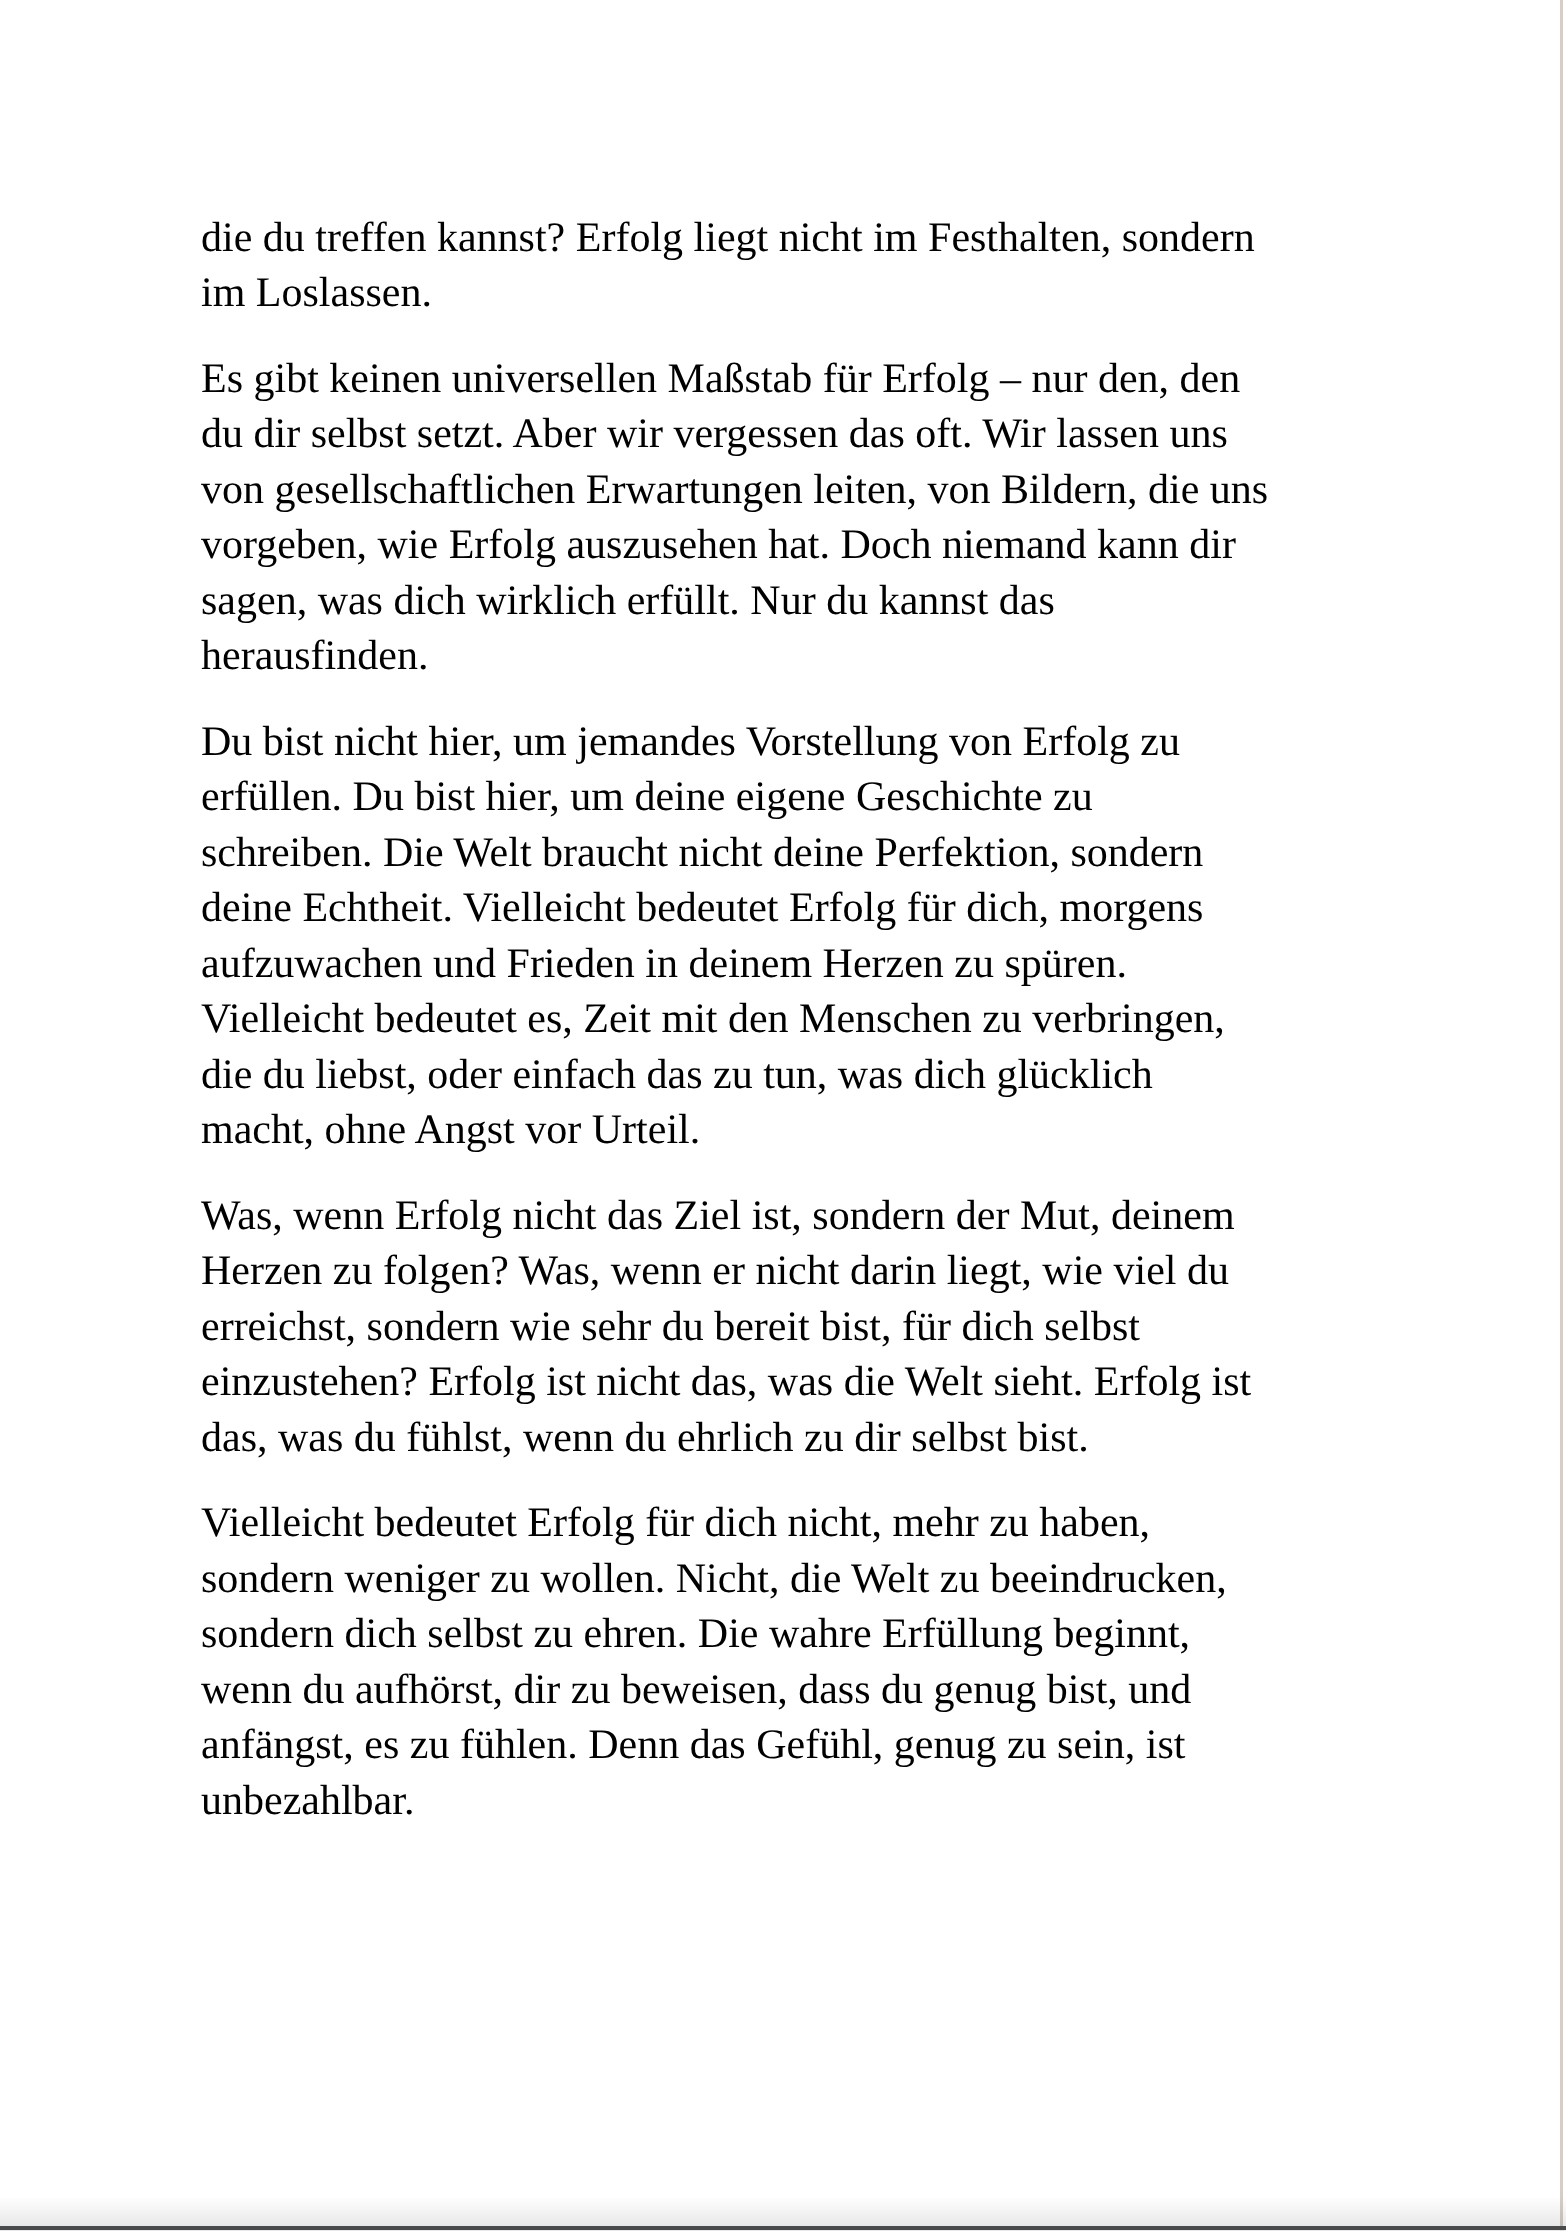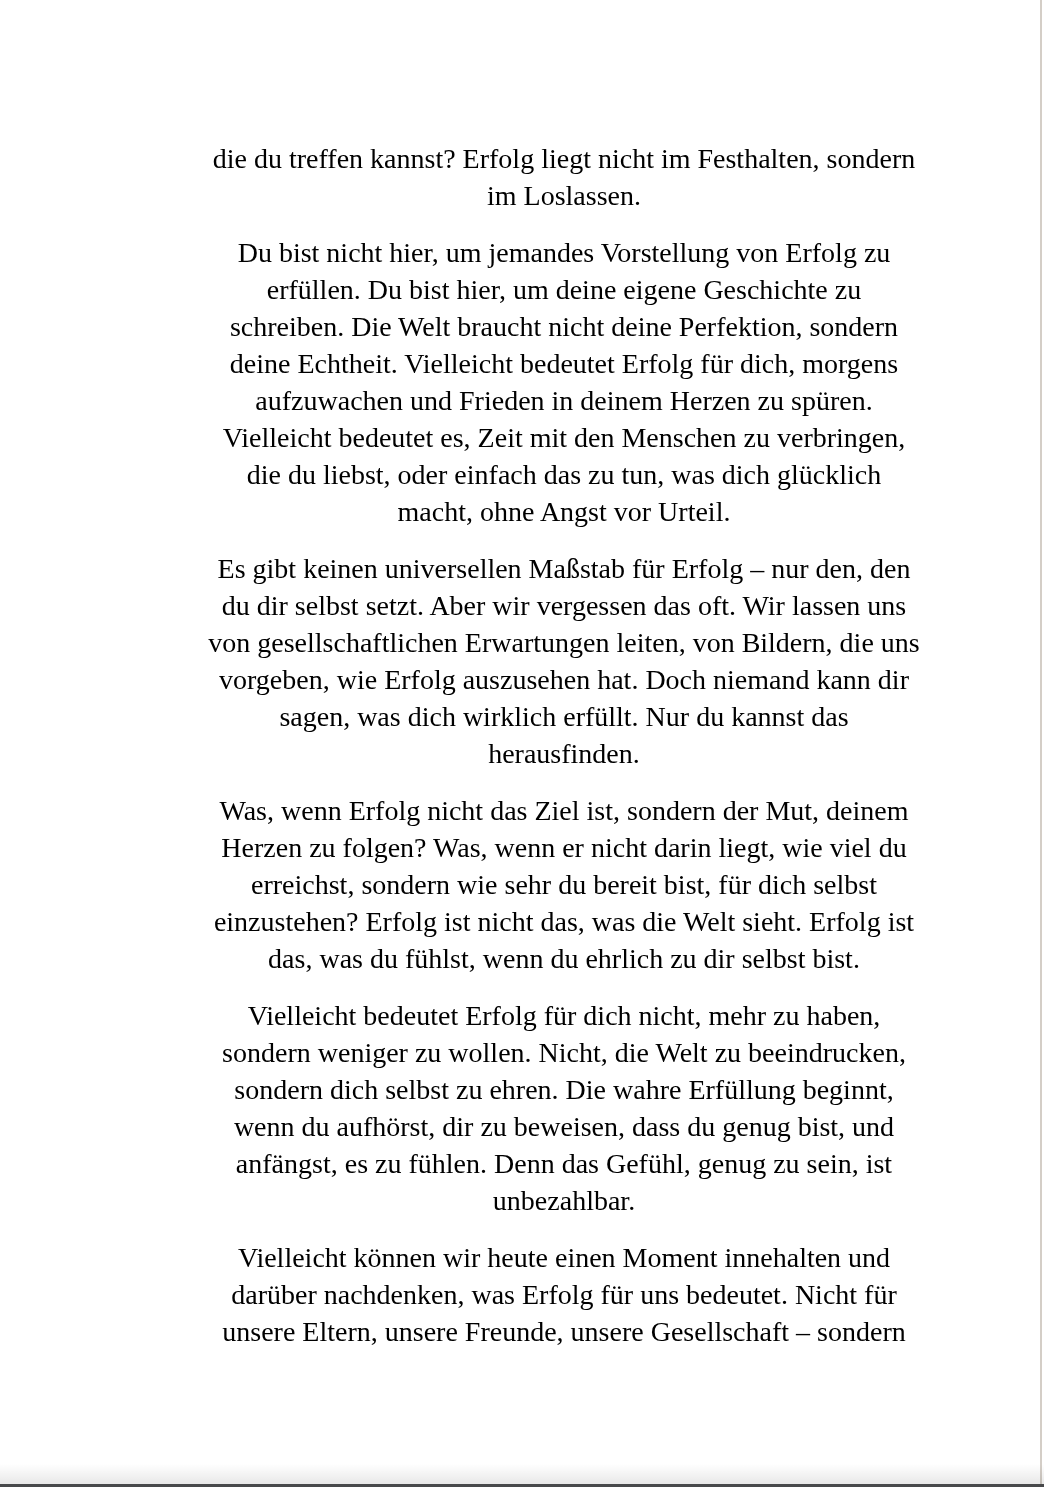--- a/index.html
+++ b/index.html
@@ -12,21 +12,20 @@
     width: 1044px;
     height: 1487px;
     background: var(--background, #ffffff);
     overflow: hidden;
     font-family: "Liberation Serif", "DejaVu Serif", serif;
   }
   .page-surface {
     position: absolute;
     inset: 0;
     background: var(--background, #ffffff);
-    text-align: center;
   }
   .text-block {
     position: absolute;
     left: 134px;
     top: 140px;
     width: 860px;
     color: var(--text, #000000);
     font-size: 28px;
     line-height: 37px;
     font-weight: 400;
@@ -63,48 +62,45 @@
 </style>
 </head>
 <body>
 
 <div class="screen">
 
   <div class="page-surface">
     <div class="text-block">
       <p class="para">die du treffen kannst? Erfolg liegt nicht im Festhalten, sondern
 im Loslassen.</p>
+      <p class="para">Es gibt keinen universellen Maßstab für Erfolg – nur den, den
+du dir selbst setzt. Aber wir vergessen das oft. Wir lassen uns
+von gesellschaftlichen Erwartungen leiten, von Bildern, die uns
+vorgeben, wie Erfolg auszusehen hat. Doch niemand kann dir
+sagen, was dich wirklich erfüllt. Nur du kannst das
+herausfinden.</p>
       <p class="para">Du bist nicht hier, um jemandes Vorstellung von Erfolg zu
 erfüllen. Du bist hier, um deine eigene Geschichte zu
 schreiben. Die Welt braucht nicht deine Perfektion, sondern
 deine Echtheit. Vielleicht bedeutet Erfolg für dich, morgens
 aufzuwachen und Frieden in deinem Herzen zu spüren.
 Vielleicht bedeutet es, Zeit mit den Menschen zu verbringen,
 die du liebst, oder einfach das zu tun, was dich glücklich
 macht, ohne Angst vor Urteil.</p>
-      <p class="para">Es gibt keinen universellen Maßstab für Erfolg – nur den, den
-du dir selbst setzt. Aber wir vergessen das oft. Wir lassen uns
-von gesellschaftlichen Erwartungen leiten, von Bildern, die uns
-vorgeben, wie Erfolg auszusehen hat. Doch niemand kann dir
-sagen, was dich wirklich erfüllt. Nur du kannst das
-herausfinden.</p>
       <p class="para">Was, wenn Erfolg nicht das Ziel ist, sondern der Mut, deinem
 Herzen zu folgen? Was, wenn er nicht darin liegt, wie viel du
 erreichst, sondern wie sehr du bereit bist, für dich selbst
 einzustehen? Erfolg ist nicht das, was die Welt sieht. Erfolg ist
 das, was du fühlst, wenn du ehrlich zu dir selbst bist.</p>
       <p class="para">Vielleicht bedeutet Erfolg für dich nicht, mehr zu haben,
 sondern weniger zu wollen. Nicht, die Welt zu beeindrucken,
 sondern dich selbst zu ehren. Die wahre Erfüllung beginnt,
 wenn du aufhörst, dir zu beweisen, dass du genug bist, und
 anfängst, es zu fühlen. Denn das Gefühl, genug zu sein, ist
 unbezahlbar.</p>
-      <p class="para">Vielleicht können wir heute einen Moment innehalten und
-darüber nachdenken, was Erfolg für uns bedeutet. Nicht für
-unsere Eltern, unsere Freunde, unsere Gesellschaft – sondern</p>
     </div>
   </div>
 
   <div class="window-right-edge"></div>
   <div class="window-bottom-fade"></div>
   <div class="window-bottom-edge"></div>
 
 </div>
 
 </body></html>

